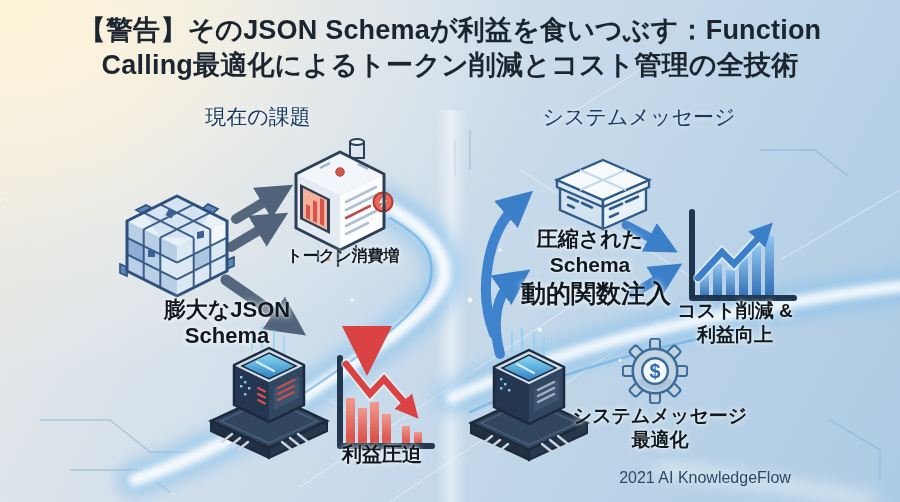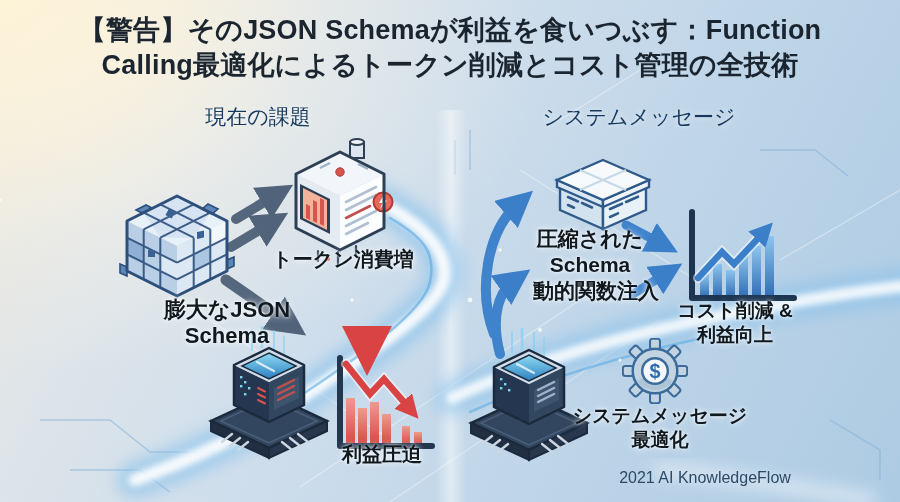--- a/index.html
+++ b/index.html
@@ -184,21 +184,21 @@
         <path d="M66,80 L90,68" stroke="#c0504d" stroke-width="2.6"></path>
         <path d="M66,88 L96,73 M66,96 L88,85" stroke="#b0c0d2" stroke-width="2.6"></path>
       </g>
       <circle cx="103" cy="64" r="9.5" fill="#e8695a" stroke="#b03a33" stroke-width="2"></circle>
       <polygon points="104,57 99,65 102.5,65 100,71 107,62.5 103.5,62.5" fill="#ffffff"></polygon>
       <path d="M60,14 L104,36 L104,90 L60,112 L16,90 L16,36 Z" fill="none" stroke="#2d3f55" stroke-width="3" stroke-linejoin="round"></path>
       <path d="M38,113 L38,123 M58,114 L58,128 M76,108 L76,118" stroke="#2d3f55" stroke-width="2.2" stroke-linecap="round"></path>
       <circle cx="48" cy="121" r="2" fill="#d9534f"></circle>
     </svg>
   </div>
-  <div class="abs ctr lbl" style="left:343px;top:246px;font-size:20px;z-index:4;text-align:center;">トークン消費増</div>
+  <div class="abs ctr lbl" style="left:343px;top:246px;font-size:16px;z-index:4;text-align:center;">トークン消費増</div>
 
   <div class="abs" style="left:202px;top:326px;z-index:3;">
     <svg width="135" height="135" viewBox="0 0 135 135">
       <defs>
         <linearGradient id="cyanG" x1="0" y1="0" x2="0" y2="1">
           <stop offset="0" stop-color="#8fdcf4"></stop>
             <stop offset="1" stop-color="#2b7fc0"></stop>
         </linearGradient>
       </defs>
       <g stroke="rgba(130,210,245,0.7)" stroke-linecap="round">
@@ -283,21 +283,21 @@
       <g stroke="#2e5a8a" stroke-width="2.6" stroke-linecap="round">
         <path d="M20,40 L30,44.5 M34,46 L44,50.5 M20,48 L26,50.7"></path>
         <path d="M62,52 L74,46.7 M78,45 L90,39.7 M62,60 L70,56.4"></path>
       </g>
     </svg>
   </div>
   <div class="abs ctr lbl" style="left:590px;top:226px;font-size:21px;line-height:26px;z-index:4;">
     <span class="ln">圧縮された</span>
     <span class="ln">Schema</span>
   </div>
-  <div class="abs ctr lbl" style="left:592px;top:277px;font-size:21px;z-index:4;padding-left:8px;">動的関数注入</div>
+  <div class="abs ctr lbl" style="left:592px;top:277px;font-size:25px;z-index:4;padding-left:8px;">動的関数注入</div>
 
   <div class="abs" style="left:682px;top:208px;z-index:3;">
     <svg width="120" height="100" viewBox="0 0 120 100">
       <defs>
         <linearGradient id="blueG" x1="0" y1="0" x2="0" y2="1">
           <stop offset="0" stop-color="#8ec4ee"></stop>
             <stop offset="1" stop-color="#2f6cb3"></stop>
         </linearGradient>
         <marker id="mBlue2" markerWidth="6" markerHeight="6" refX="1.6" refY="1.8" orient="auto" markerUnits="strokeWidth">
           <path d="M0,0 L3.6,1.8 L0,3.6 Z" fill="#3b7fc9"></path>

